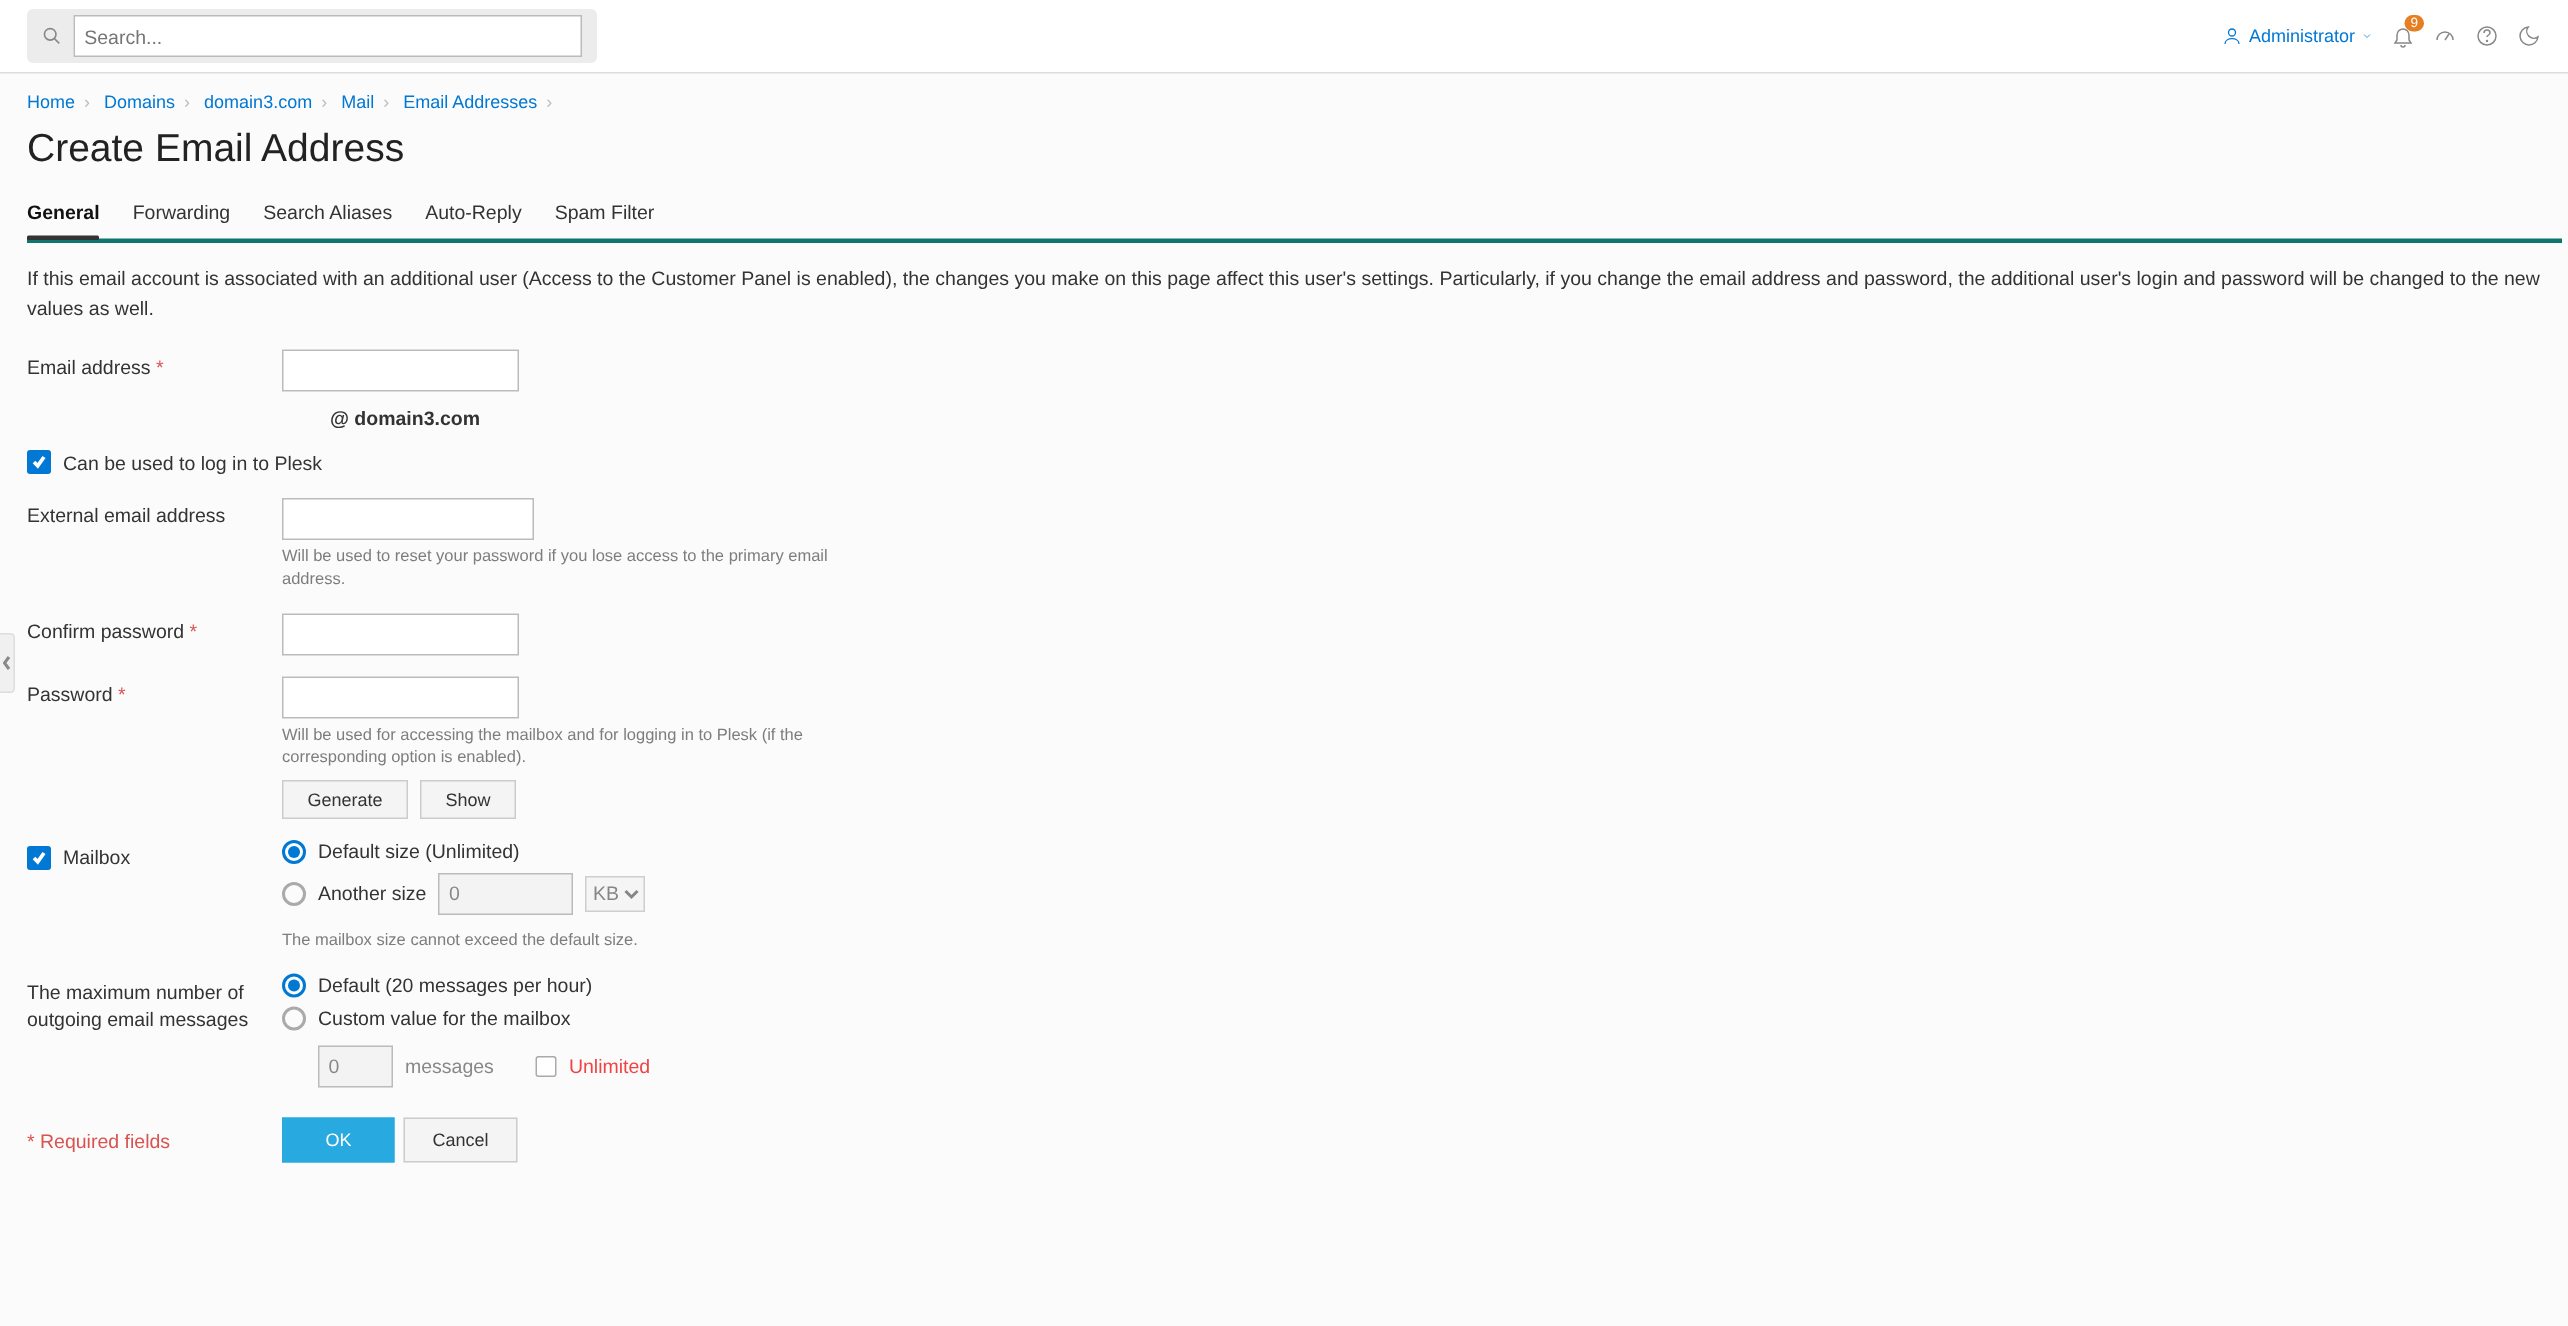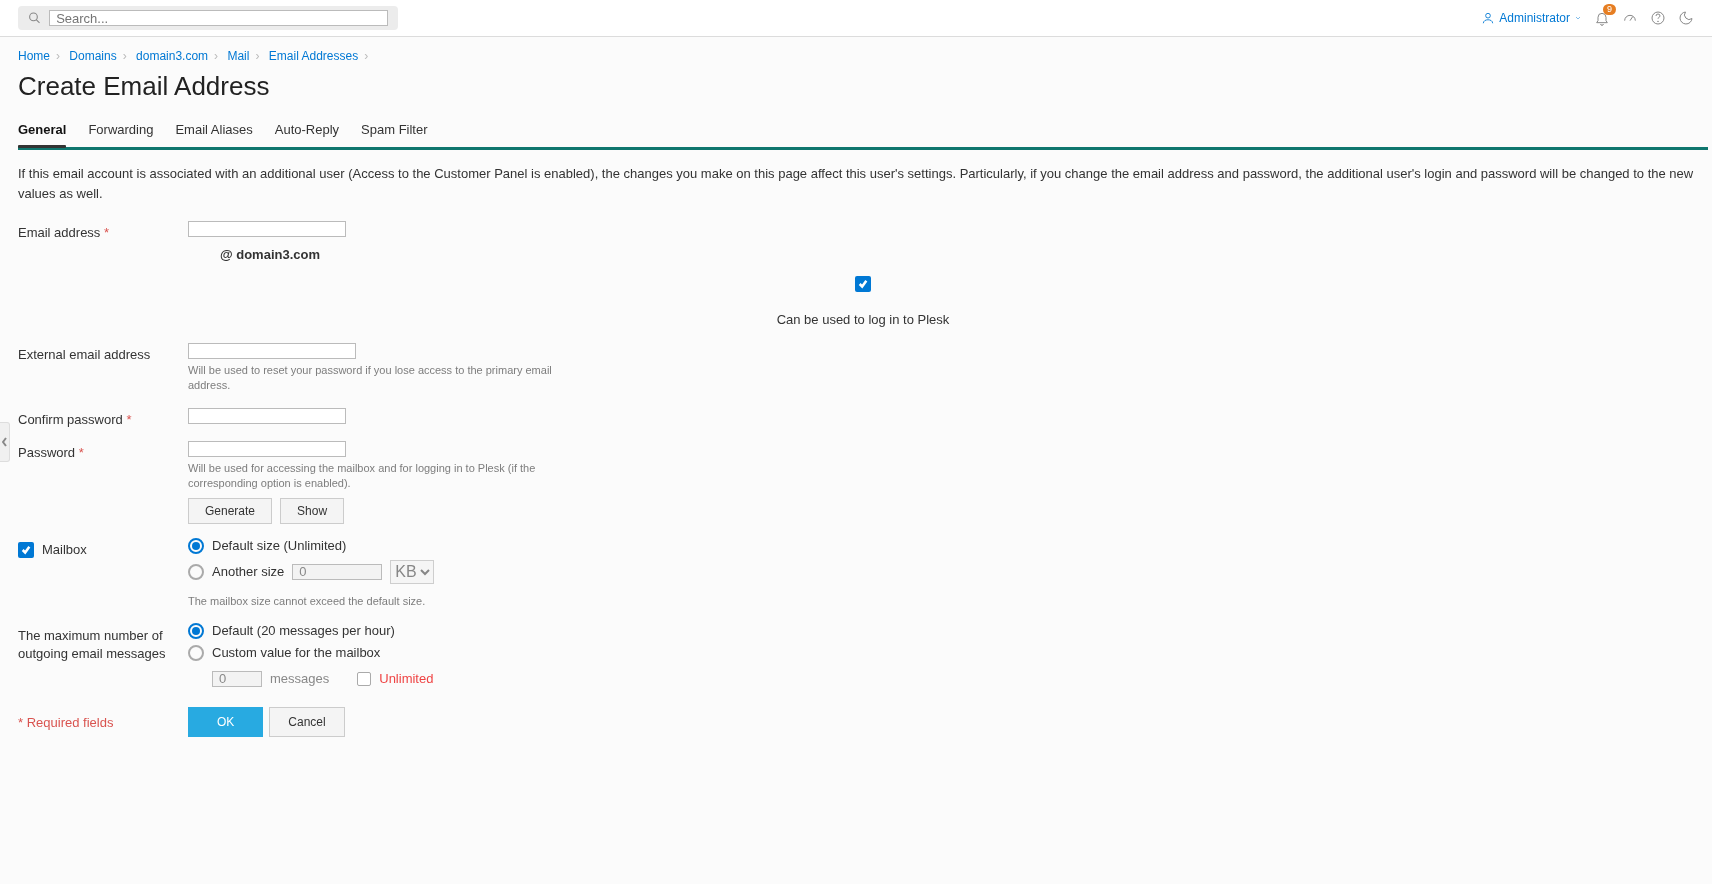--- a/index.html
+++ b/index.html
@@ -160,21 +160,21 @@
       color: #d9534f;
     }
     .form-control {
       display: flex;
       flex-direction: column;
     }
     input[type="text"], input[type="password"] {
       border: 1px solid #bbb;
       padding: 3px 6px;
       font-size: 13px;
-      height: 16px;
+      height: 28px;
       background: #fff;
     }
     input[type="text"].med, input[type="password"].med {
       width: 158px;
     }
     .hint {
       font-size: 11px;
       color: #7d7d7d;
       margin-top: 4px;
       max-width: 380px;
@@ -182,23 +182,22 @@
     }
     .domain-suffix {
       font-weight: 600;
       margin-left: 6px;
       padding-top: 4px;
       text-align: right;
     }
     .checkbox-row {
       display: flex;
       align-items: center;
-      gap: 20px;
+      gap: 8px;
       margin-bottom: 16px;
-      flex-direction: column;
     }
     .checkbox-custom {
       width: 16px;
       height: 16px;
       background: #0078d4;
       border-radius: 2px;
       display: flex;
       align-items: center;
       justify-content: center;
       cursor: pointer;
@@ -273,21 +272,21 @@
       color: #888;
     }
     input.tiny-num {
       width: 50px;
       background: #f3f3f3;
       color: #888;
     }
     select.unit {
       border: 1px solid #bbb;
       height: 24px;
-      font-size: 16px;
+      font-size: 13px;
       background: #f3f3f3;
       color: #555;
     }
     .inline {
       display: flex;
       align-items: center;
       gap: 6px;
     }
     textarea {
       width: 540px;
@@ -403,21 +402,21 @@
     <a>domain3.com</a><span class="sep">›</span>
     <a>Mail</a><span class="sep">›</span>
     <a>Email Addresses</a><span class="sep">›</span>
   </div>
 
   <h1 class="page-title">Create Email Address</h1>
 
   <div class="tabs">
     <div class="tab active">General</div>
     <div class="tab">Forwarding</div>
-    <div class="tab">Email Aliases</div>
+    <div class="tab">Search Aliases</div>
     <div class="tab">Auto-Reply</div>
     <div class="tab">Spam Filter</div>
   </div>
 
   <p class="desc-text">If this email account is associated with an additional user (Access to the Customer Panel is enabled), the changes you make on this page affect this user's settings. Particularly, if you change the email address and password, the additional user's login and password will be changed to the new values as well.</p>
 
   <div class="form-row">
     <div class="form-label"><span>Email address</span> <span class="req">*</span></div>
     <div class="form-control inline">
       <input type="text" class="med" style="">

